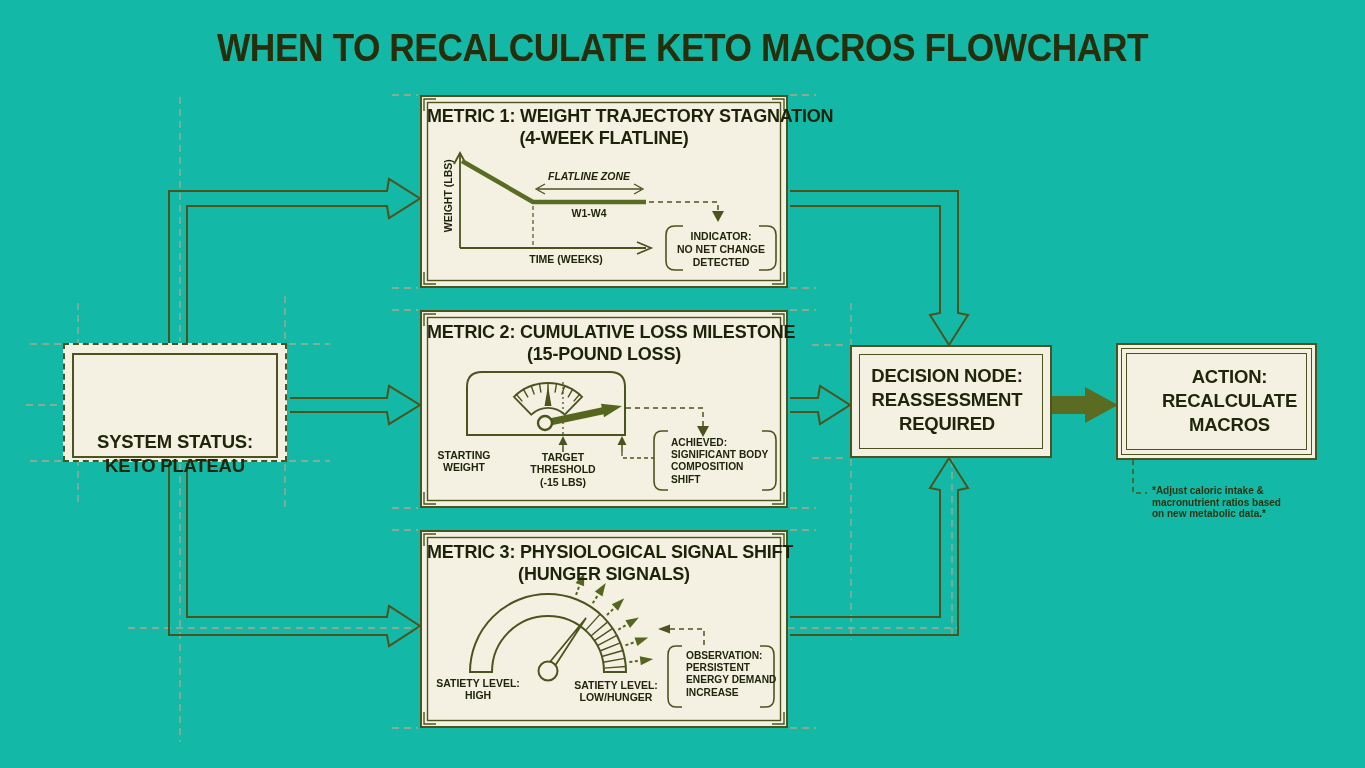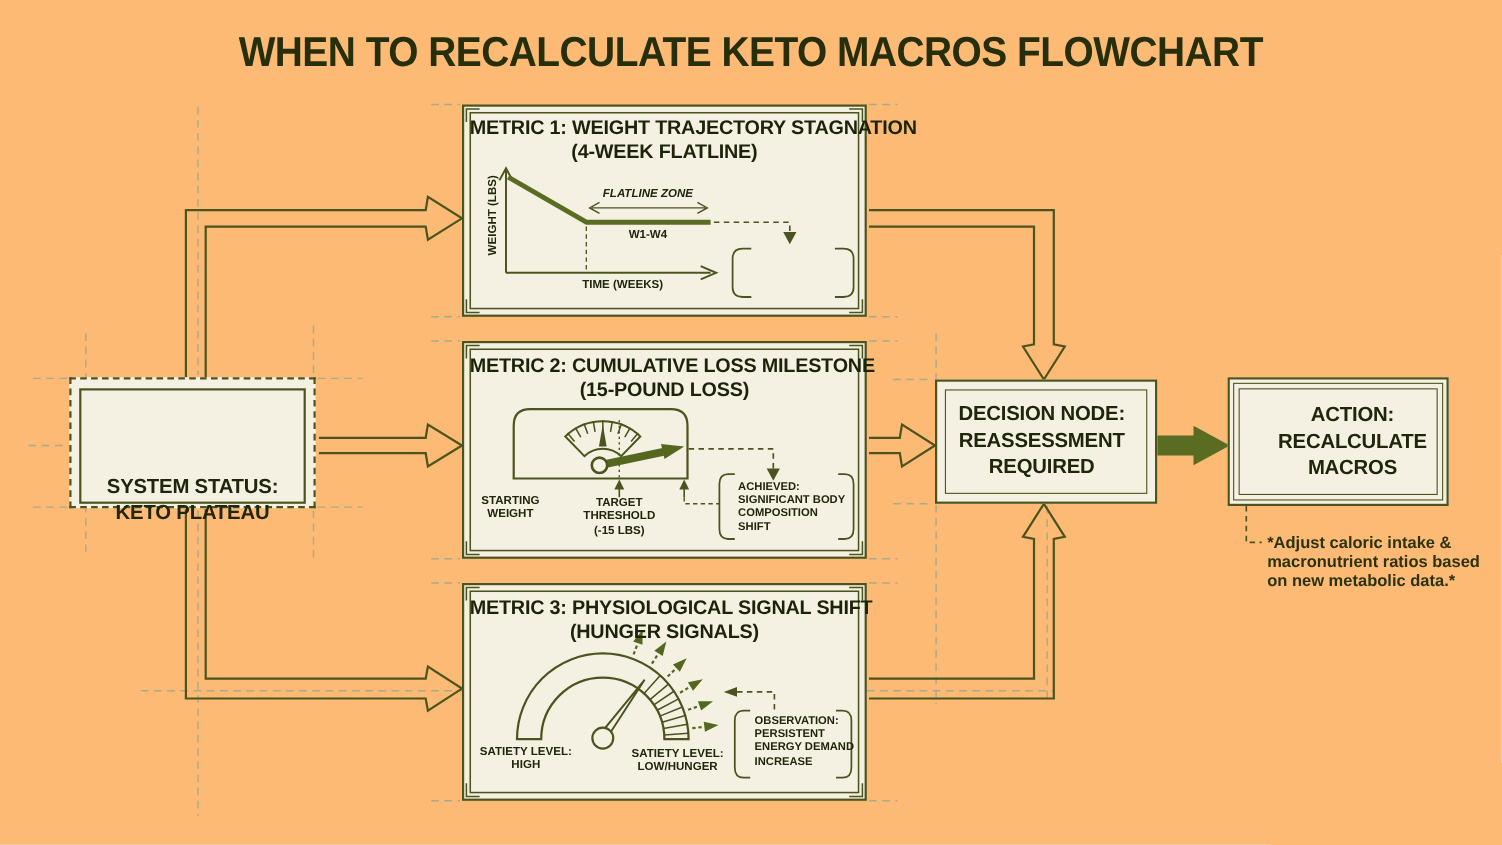--- a/index.html
+++ b/index.html
@@ -1,18 +1,18 @@
 <!DOCTYPE html>
 <html><head>
 <meta charset="utf-8">
 <style>
   html,body { margin:0; padding:0; background:#e8e4d4; }
   .stage {
     position:relative; width:1365px; height:768px;
-    background:#fdba74; overflow:hidden;
+    background:#14b8a6; overflow:hidden;
     font-family:"Liberation Sans", sans-serif;
   }
   svg.layer { position:absolute; left:0; top:0; }
   .lbl {
     position:absolute; font-weight:bold; color:#20260b;
     white-space:pre; text-align:center; line-height:1.16;
     font-family:"Liberation Sans", sans-serif;
   }
   .left { text-align:left; }
   .box { position:absolute; box-sizing:border-box; border-color:#4b541e; }
@@ -146,30 +146,33 @@
   <div class="lbl node-label" style="left:859px; top:364px; width:176px;">DECISION NODE:
 REASSESSMENT
 REQUIRED</div>
 
   <div class="box" style="left:1116px; top:343px; width:201px; height:117px; border:2px solid #4b541e; background:#f5f1e2;"></div>
   <div class="box" style="left:1121px; top:348px; width:191px; height:107px; border:1.5px solid #4b541e;"></div>
   <div class="box" style="left:1126px; top:353px; width:181px; height:97px; border:1.5px solid #4b541e;"></div>
   <div class="lbl node-label" style="left:1126px; top:365px; width:181px;padding-left:13px;">ACTION:
 RECALCULATE
 MACROS</div>
-  <div class="lbl left" style="left:1152px; top:485px; width:170px; font-size:15px; line-height:1.16; color:#2b320f;">*Adjust caloric intake &amp;
+  <div class="lbl left" style="left:1152px; top:485px; width:170px; font-size:10px; line-height:1.16; color:#2b320f;">*Adjust caloric intake &amp;
 macronutrient ratios based
 on new metabolic data.*</div>
 
   <div class="lbl metric-title" style="left:427px; top:106px; width:354px;">METRIC 1: WEIGHT TRAJECTORY STAGNATION
 (4-WEEK FLATLINE)</div>
   <div class="lbl small" style="left:412px; top:190px; width:72px; transform:rotate(-90deg);">WEIGHT (LBS)</div>
   <div class="lbl small" style="left:531px; top:170px; width:116px;font-style:italic;">FLATLINE ZONE</div>
   <div class="lbl small" style="left:549px; top:207px; width:80px;">W1-W4</div>
   <div class="lbl small" style="left:510px; top:253px; width:112px;">TIME (WEEKS)</div>
+  <div class="lbl small" style="left:666px; top:230px; width:110px; line-height:1.22;">INDICATOR:
+NO NET CHANGE
+DETECTED</div>
 
   <div class="lbl metric-title" style="left:427px; top:322px; width:354px;">METRIC 2: CUMULATIVE LOSS MILESTONE
 (15-POUND LOSS)</div>
   <div class="lbl small" style="left:424px; top:449px; width:80px;">STARTING
 WEIGHT</div>
   <div class="lbl small" style="left:518px; top:451px; width:90px;">TARGET
 THRESHOLD
 (-15 LBS)</div>
   <div class="lbl tiny left" style="left:671px; top:437px; width:92px;">ACHIEVED:
 SIGNIFICANT BODY

